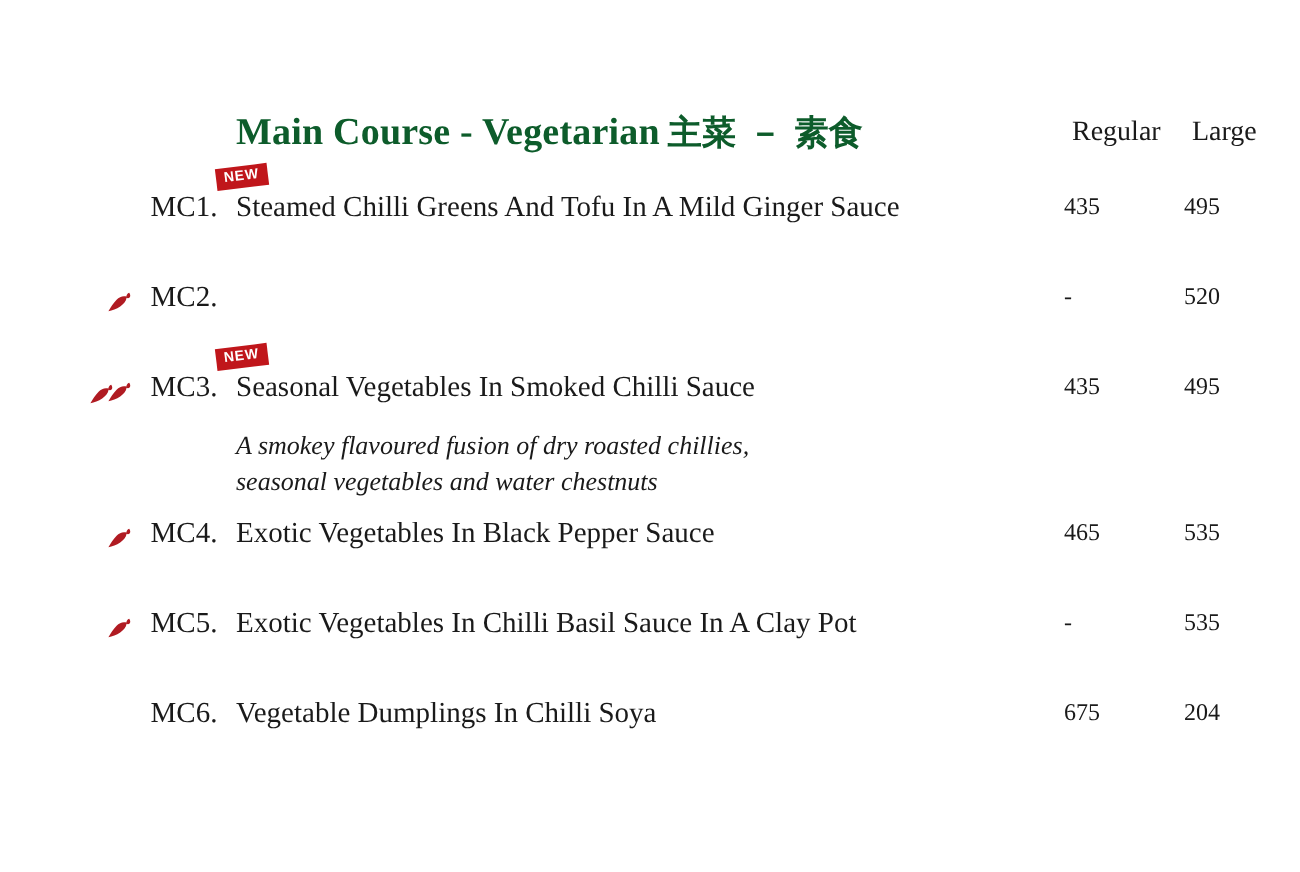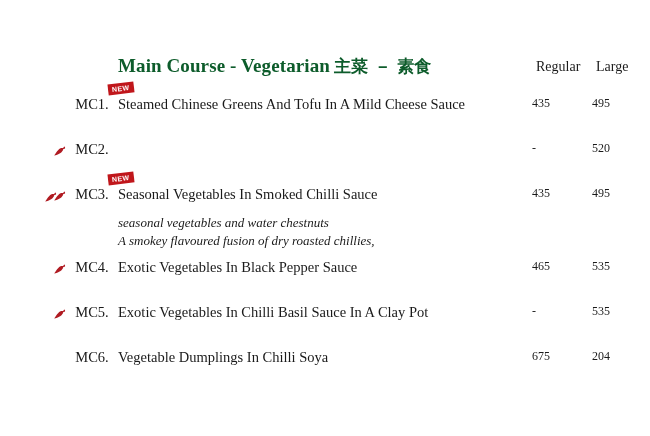--- a/index.html
+++ b/index.html
@@ -142,21 +142,21 @@
     </div>
     <div class="col-head regular">Regular</div>
     <div class="col-head large">Large</div>
   </div>
 
   <div class="rows">
       <div class="row" style="margin-bottom: 17px;">
         <div class="row-main">
           <span class="newtag">NEW</span>
           <span class="code">MC1.</span>
-          <span class="name">Steamed Chinese Greens And Tofu In A Mild Cheese Sauce</span>
+          <span class="name">Steamed Chilli Greens And Tofu In A Mild Ginger Sauce</span>
           <span class="price regular">435</span>
           <span class="price large">495</span>
         </div>
       </div>
       <div class="row" style="margin-bottom: 17px;">
         <div class="row-main">
           <span class="chilli" style="left: 52px; top: 3px;">
             <svg width="16" height="16" viewBox="0 0 16 16">
               <path d="M12.6 2.4c-.9.3-1.3 1.1-1.4 1.9-1.6-.6-3.5.1-4.9 1.6C4.6 7.6 3.4 9.7 2.2 11.6c1.9-.4 4.1-1.2 5.9-2.4 1.7-1.1 3-2.7 3.2-4.3.5.3 1.2.2 1.6-.3.4-.5.3-1.3-.3-2.2z" fill="#b01b22"></path>
             </svg>
@@ -178,22 +178,22 @@
               <path d="M12.6 2.4c-.9.3-1.3 1.1-1.4 1.9-1.6-.6-3.5.1-4.9 1.6C4.6 7.6 3.4 9.7 2.2 11.6c1.9-.4 4.1-1.2 5.9-2.4 1.7-1.1 3-2.7 3.2-4.3.5.3 1.2.2 1.6-.3.4-.5.3-1.3-.3-2.2z" fill="#b01b22"></path>
             </svg>
           </span>
           <span class="newtag">NEW</span>
           <span class="code">MC3.</span>
           <span class="name">Seasonal Vegetables In Smoked  Chilli Sauce</span>
           <span class="price regular">435</span>
           <span class="price large">495</span>
         </div>
         <div class="desc">
+          <div>A smokey flavoured fusion of dry roasted chillies,</div>
           <div>seasonal vegetables and water chestnuts</div>
-          <div>A smokey flavoured fusion of dry roasted chillies,</div>
         </div>
       </div>
       <div class="row" style="margin-bottom: 17px;">
         <div class="row-main">
           <span class="chilli" style="left: 52px; top: 3px;">
             <svg width="16" height="16" viewBox="0 0 16 16">
               <path d="M12.6 2.4c-.9.3-1.3 1.1-1.4 1.9-1.6-.6-3.5.1-4.9 1.6C4.6 7.6 3.4 9.7 2.2 11.6c1.9-.4 4.1-1.2 5.9-2.4 1.7-1.1 3-2.7 3.2-4.3.5.3 1.2.2 1.6-.3.4-.5.3-1.3-.3-2.2z" fill="#b01b22"></path>
             </svg>
           </span>
           <span class="code">MC4.</span>

